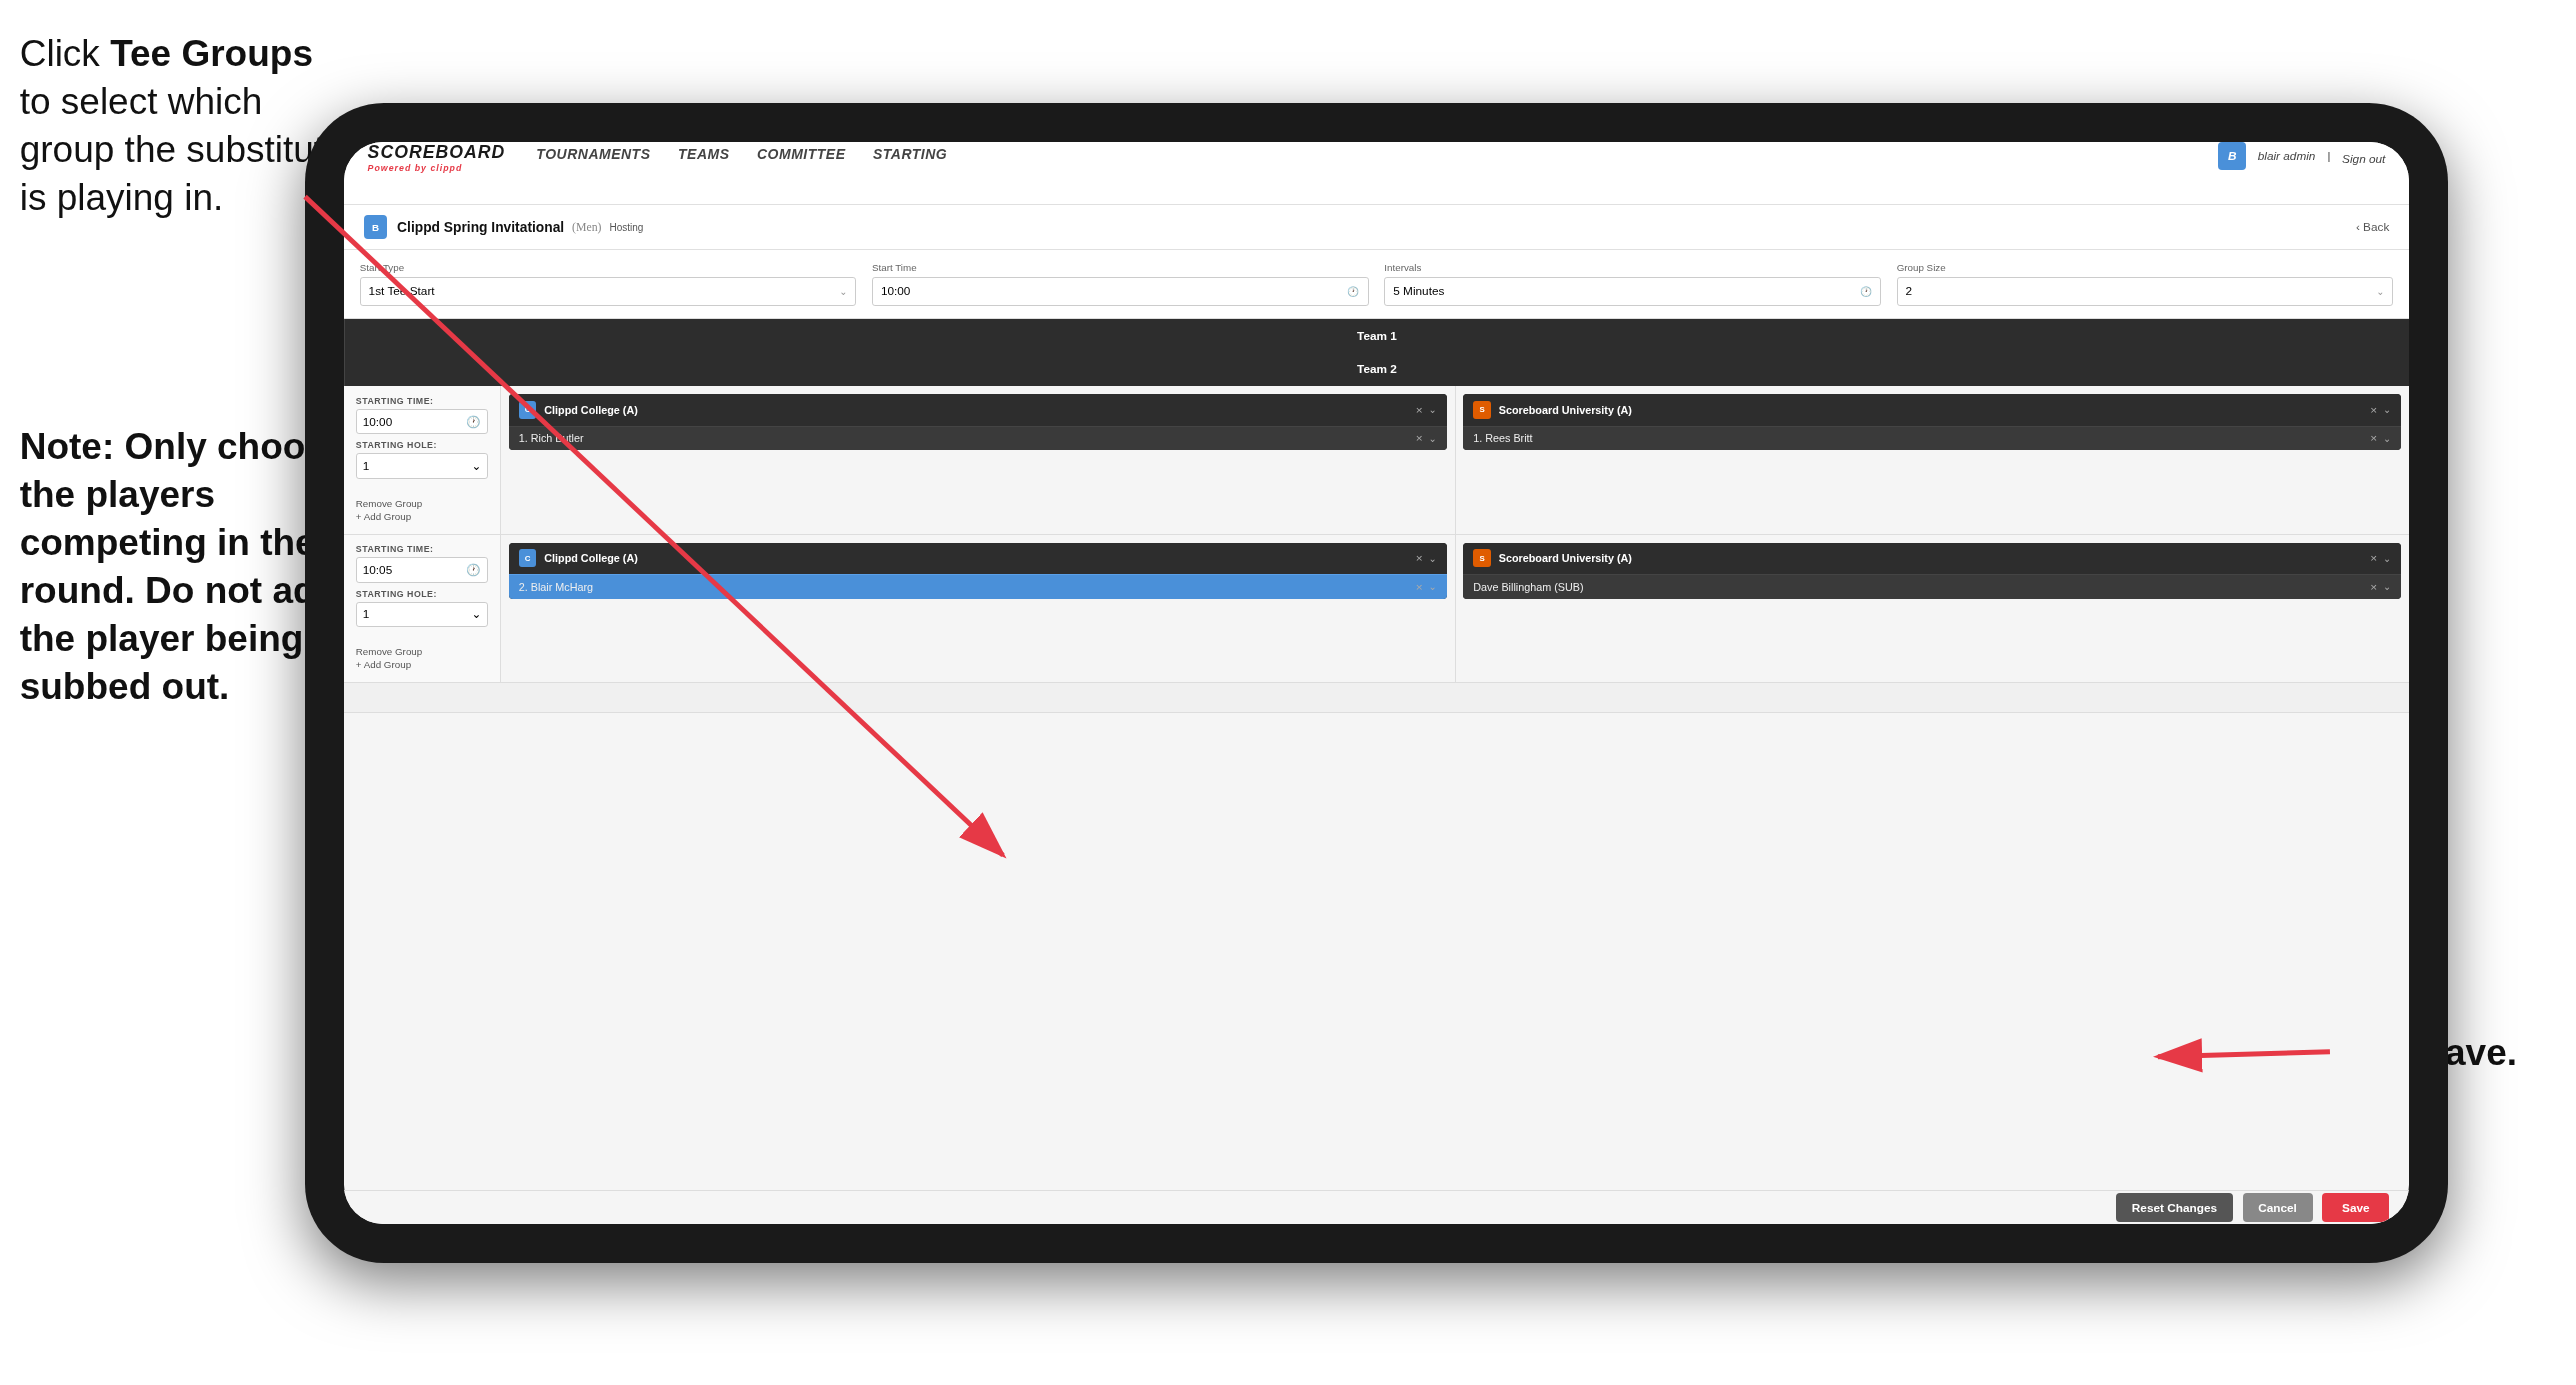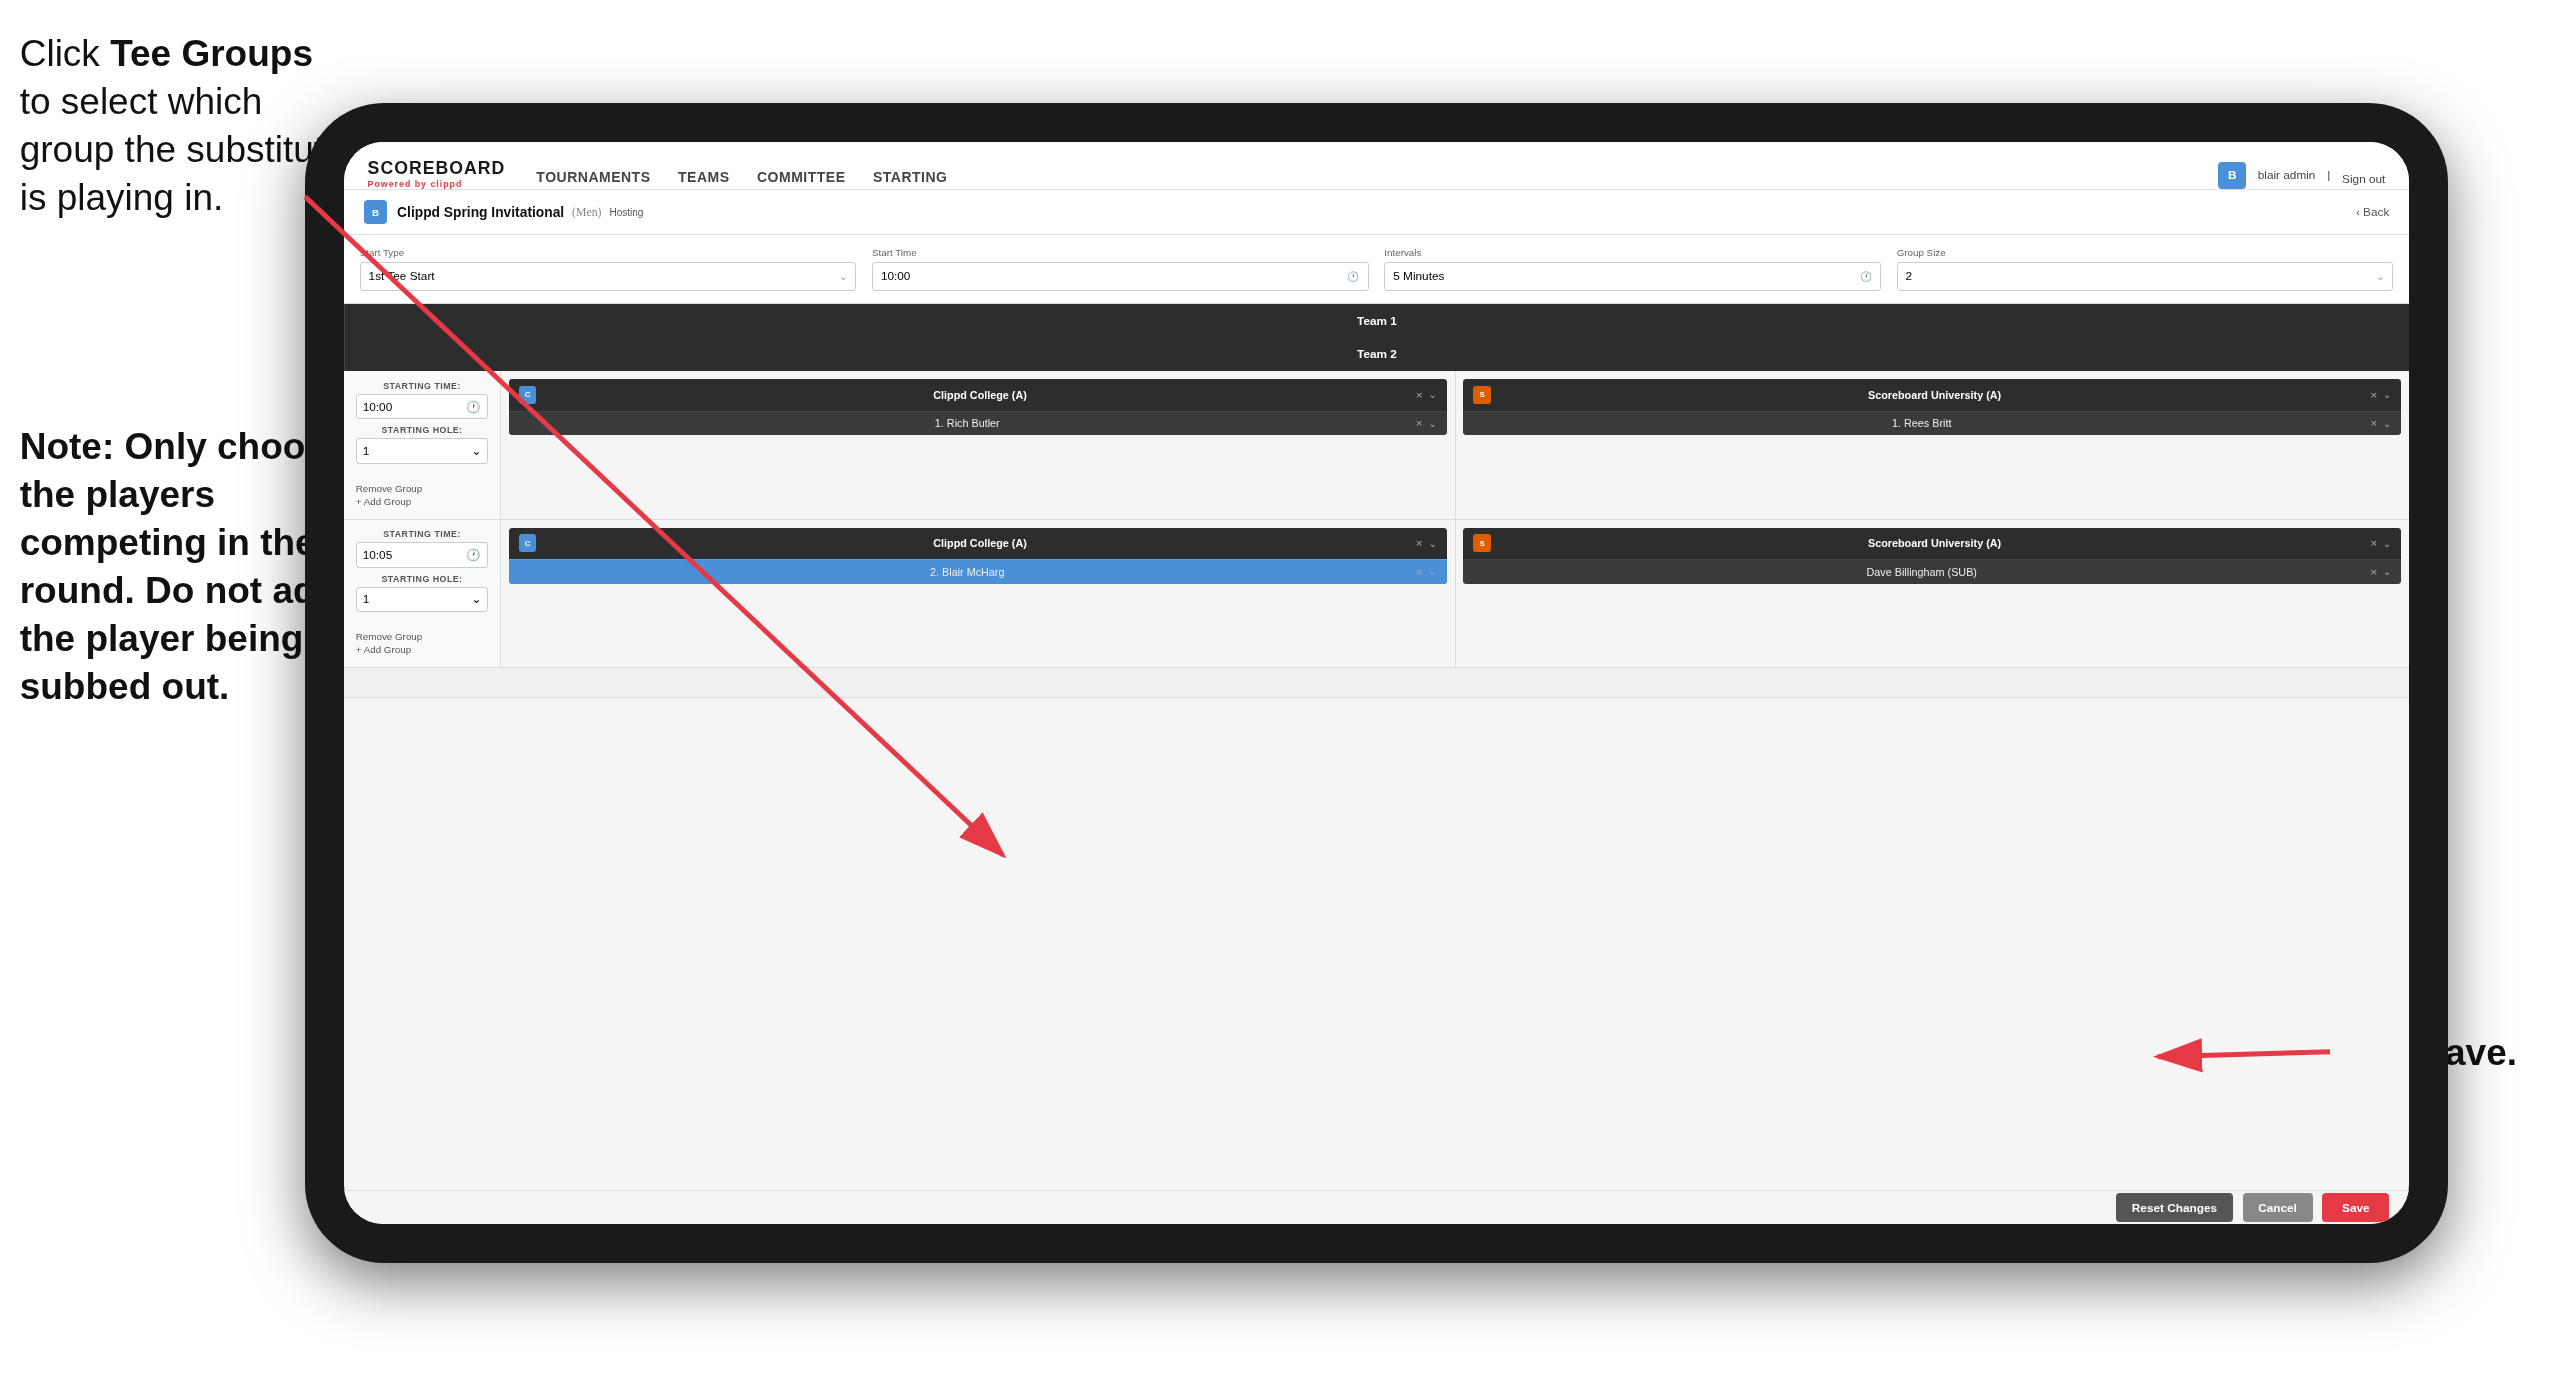--- a/index.html
+++ b/index.html
@@ -72,26 +72,27 @@
       width: 100%;
       height: 100%;
       background: #f5f5f5;
       display: flex;
       flex-direction: column;
     }
 
     
     .nav {
       background: #ffffff;
-      height: 48px;
-      display: flex;
-      align-items: flex-end;
+      height: 63px;
+      display: flex;
+      align-items: flex-start;
       padding: 0 23.6px;
       border-bottom: 1px solid #e0e0e0;
       flex-shrink: 0;
+      font-style: italic;
     }
     .nav-logo {
       display: flex;
       flex-direction: column;
       margin-right: 31px;
     }
     .nav-logo-title {
       font-size: 17.7px;
       font-weight: 900;
       letter-spacing: 1px;
@@ -236,21 +237,20 @@
       font-size: 11.8px;
       font-weight: 600;
       text-align: center;
       border-left: 1px solid #444;
     }
 
     
     .tee-groups-scroll {
       overflow-y: auto;
       height: calc(100% - 138px);
-      text-align: center;
     }
     .tee-group-row {
       display: flex;
       border-bottom: 1px solid #ddd;
     }
     .tee-group-left {
       width: 157px;
       flex-shrink: 0;
       background: #f9f9f9;
       border-right: 1px solid #ddd;

